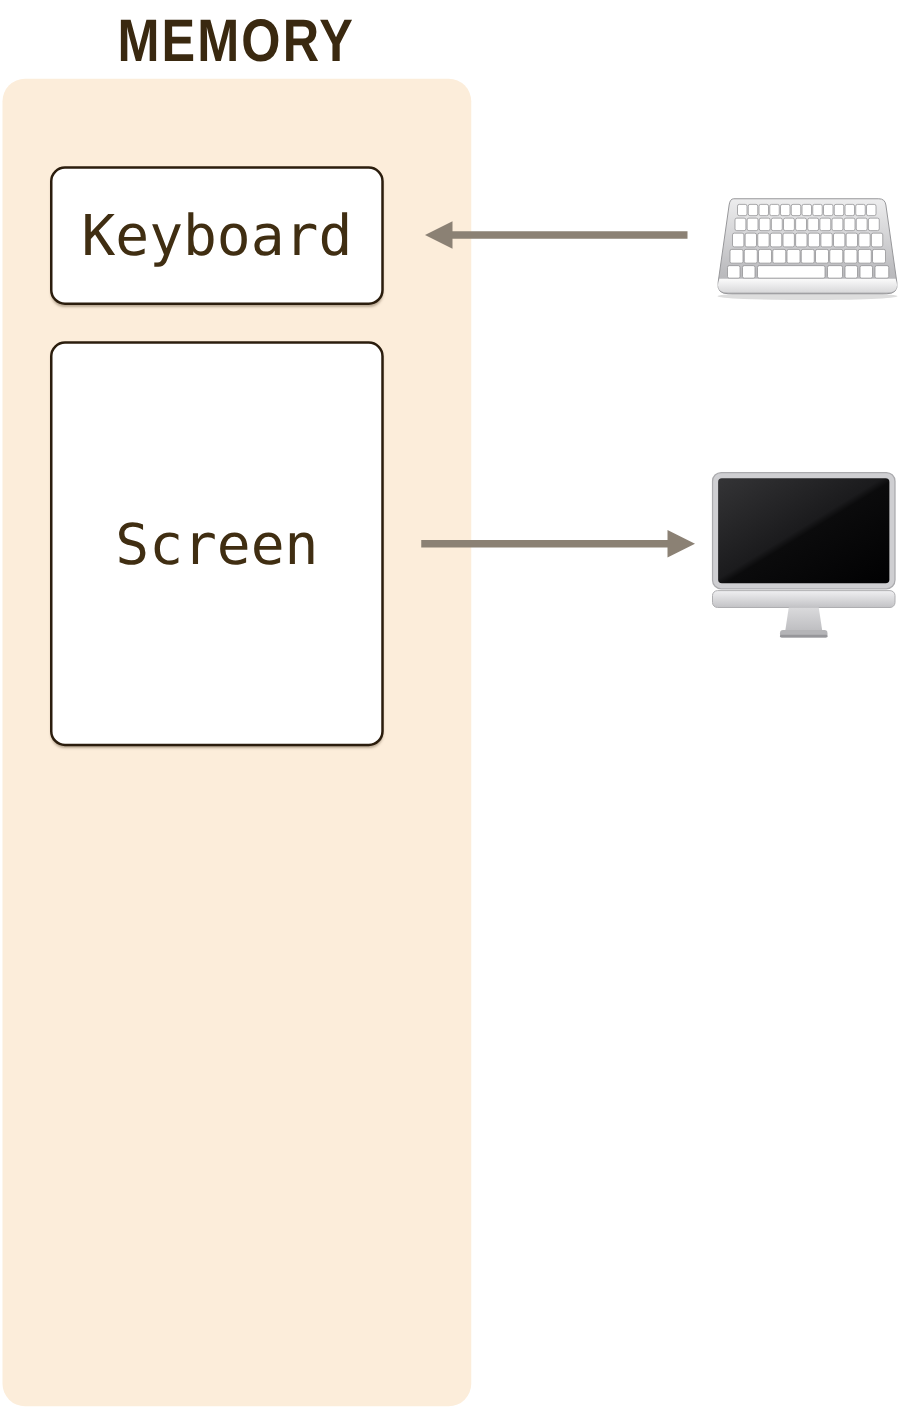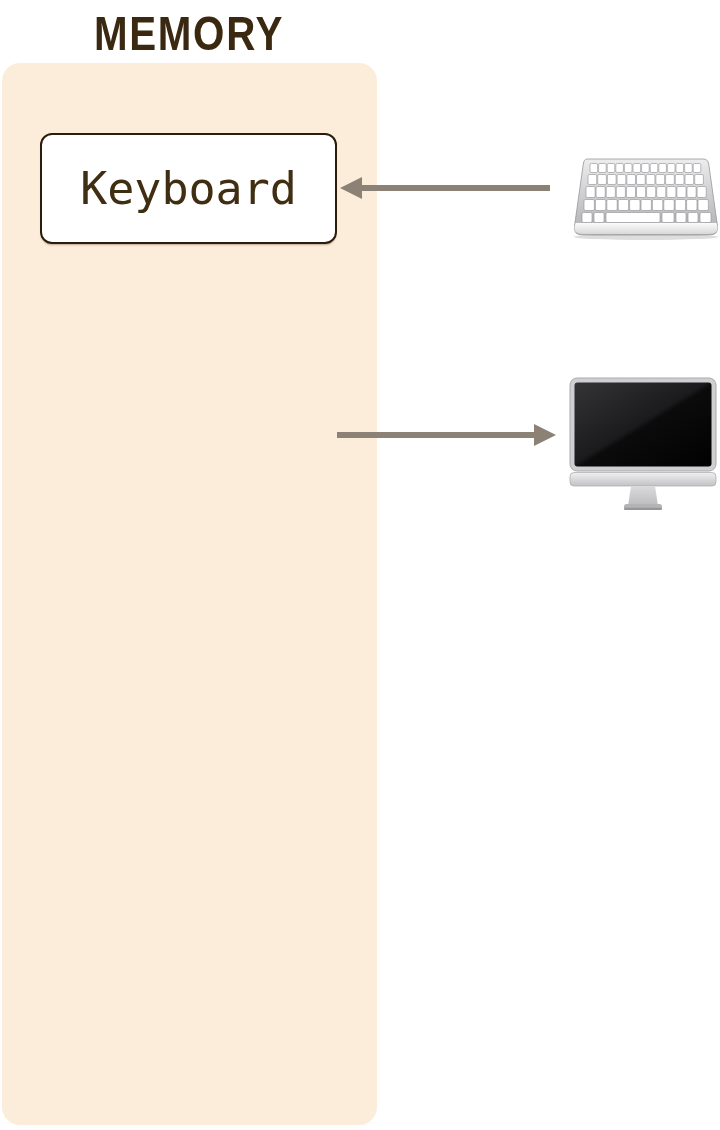--- a/index.html
+++ b/index.html
@@ -24,21 +24,21 @@
     font-weight:700;font-size:48px;line-height:48px;
     letter-spacing:2px;color:var(--title);
     transform:scaleX(0.84);transform-origin:50% 50%;
     white-space:nowrap;
   }
   .memory-panel{
     position:absolute;left:2px;top:63px;width:375px;height:1062px;
     background:var(--panel-bg);border-radius:18px;
   }
   .mem-box{
-    position:absolute;left:40px;width:297px;
+    position:absolute;left:40px;width:267px;
     background:var(--box-bg);
     border:2px solid var(--box-border);
     border-radius:12px;
     box-shadow:0 2px 2px -1px rgba(60,40,15,.35);
     display:flex;align-items:center;justify-content:center;
     box-sizing:border-box;
   }
   .mem-box .label{
     font-family:"DejaVu Sans Mono","Liberation Mono",monospace;
     font-size:45px;color:var(--text);white-space:nowrap;
@@ -62,20 +62,23 @@
 <div class="stage">
 
   <div class="diagram-title">MEMORY</div>
 
   <div class="memory-panel"></div>
 
   <div class="mem-box box-keyboard">
     <span class="label">Keyboard</span>
   </div>
 
+  <div class="mem-box box-screen">
+    <span class="label">Screen</span>
+  </div>
 
 
   <svg class="arrow-svg arrow-keyboard" width="214" height="36" viewBox="0 0 214 36">
     <rect class="shaft" x="20" y="15" width="192" height="6"></rect>
     <polygon class="head" points="2,18 24,7 24,29"></polygon>
   </svg>
 
   <svg class="arrow-svg arrow-screen" width="225" height="36" viewBox="0 0 225 36">
     <rect class="shaft" x="0" y="15" width="201" height="6"></rect>
     <polygon class="head" points="219,18 197,7 197,29"></polygon>

